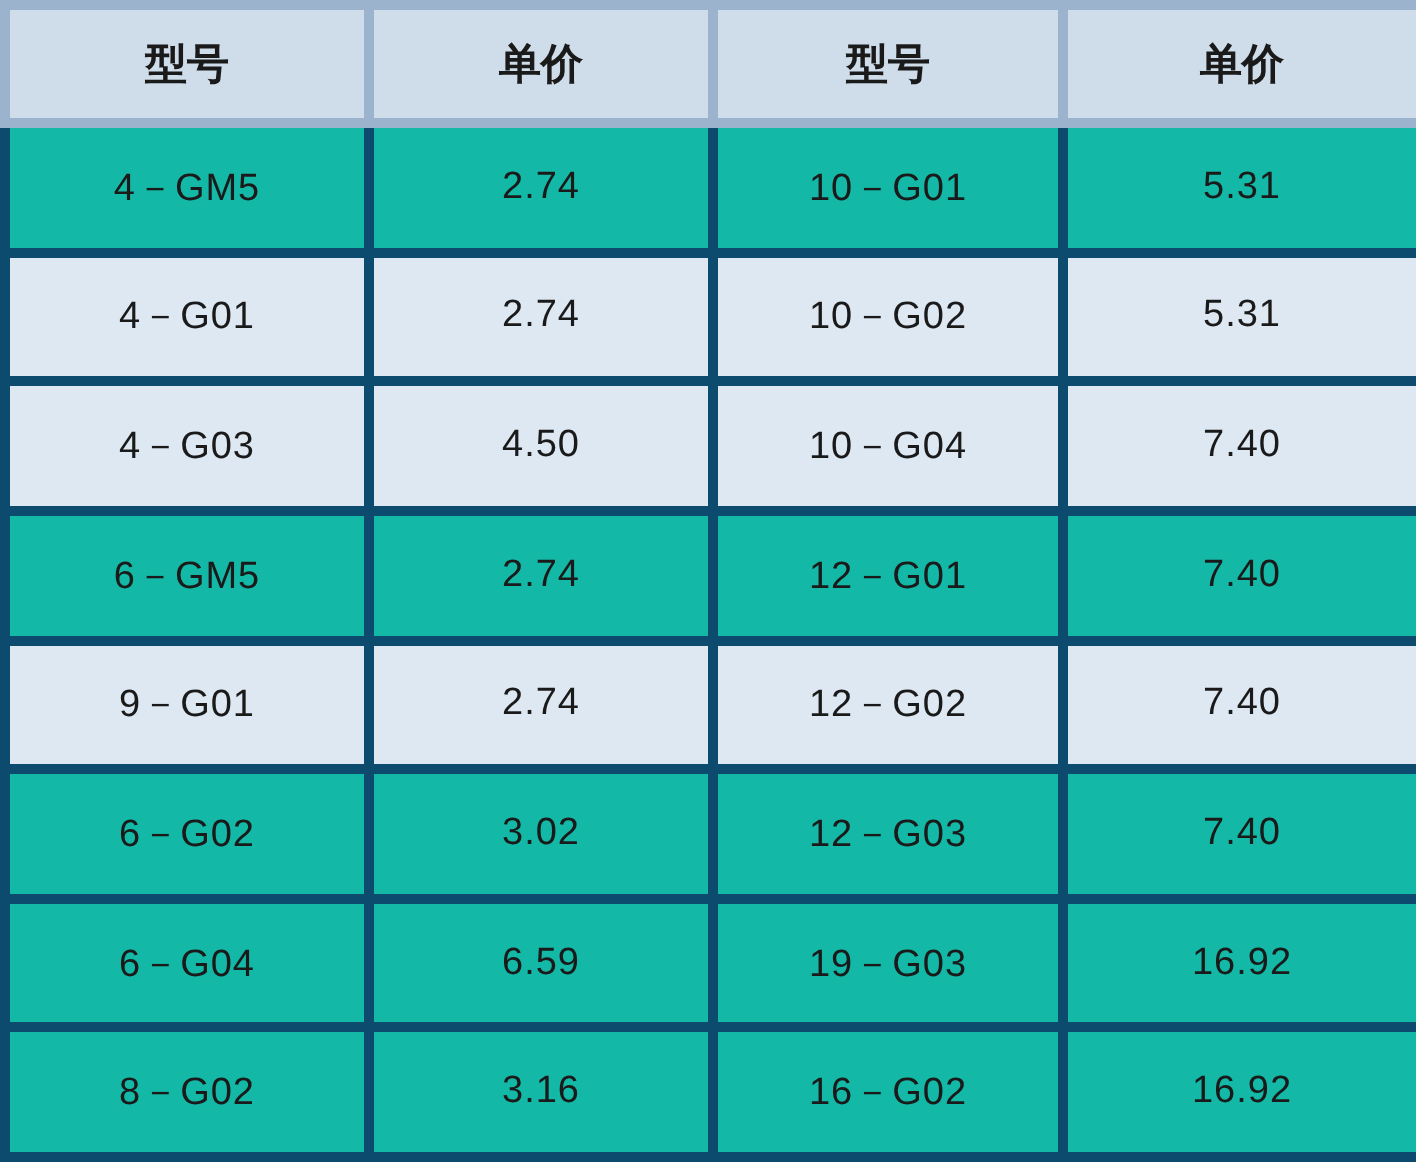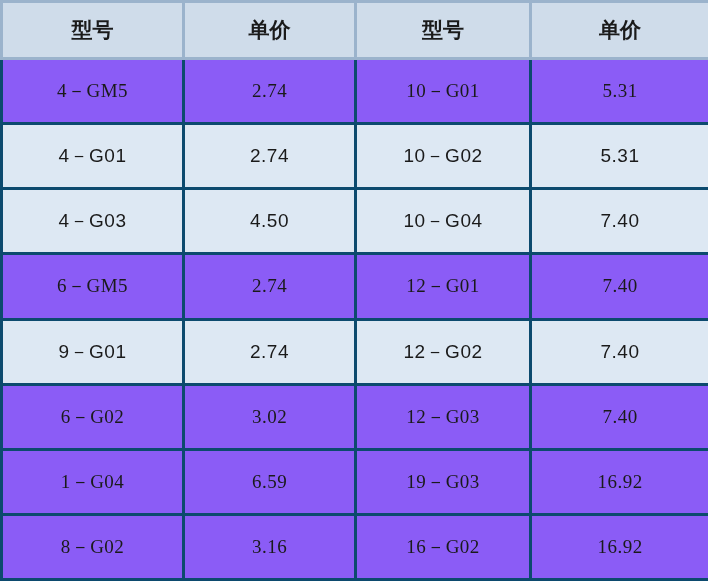--- a/index.html
+++ b/index.html
@@ -19,42 +19,41 @@
     height: 581px;
     table-layout: fixed;
   }
   #price-table col.c0 { width: 182px; }
   #price-table col.c1 { width: 172px; }
   #price-table col.c2 { width: 175px; }
   #price-table col.c3 { width: 179px; }
 
   #price-table th,
   #price-table td {
-    border: 3px solid #0c4a6e;
+    border: 5px solid #0c4a6e;
     text-align: center;
     vertical-align: middle;
     color: #1a1a1a;
     padding: 0;
   }
   #price-table thead th {
     background: #cfdcea;
     font-size: 21px;
     font-weight: bold;
     height: 54px;
     border-color: #9bb3cc;
   }
   #price-table tbody td {
     font-size: 19px;
     font-weight: normal;
     height: 39.5px;
     letter-spacing: 0.5px;
   }
   #price-table tbody tr.odd td {
-    background: #8b5cf6;
-    font-family: Liberation Serif, serif;
+    background: #14b8a6;
   }
   #price-table tbody tr.even td {
     background: #dde8f3;
   }
 </style>
 </head>
 <body>
 
 <table id="price-table">
   <colgroup>
@@ -102,21 +101,21 @@
         <td>12－G02</td>
         <td>7.40</td>
       </tr>
       <tr class="odd">
         <td>6－G02</td>
         <td>3.02</td>
         <td>12－G03</td>
         <td>7.40</td>
       </tr>
       <tr class="odd">
-        <td>1－G04</td>
+        <td>6－G04</td>
         <td>6.59</td>
         <td>19－G03</td>
         <td>16.92</td>
       </tr>
       <tr class="odd">
         <td>8－G02</td>
         <td>3.16</td>
         <td>16－G02</td>
         <td>16.92</td>
       </tr>

